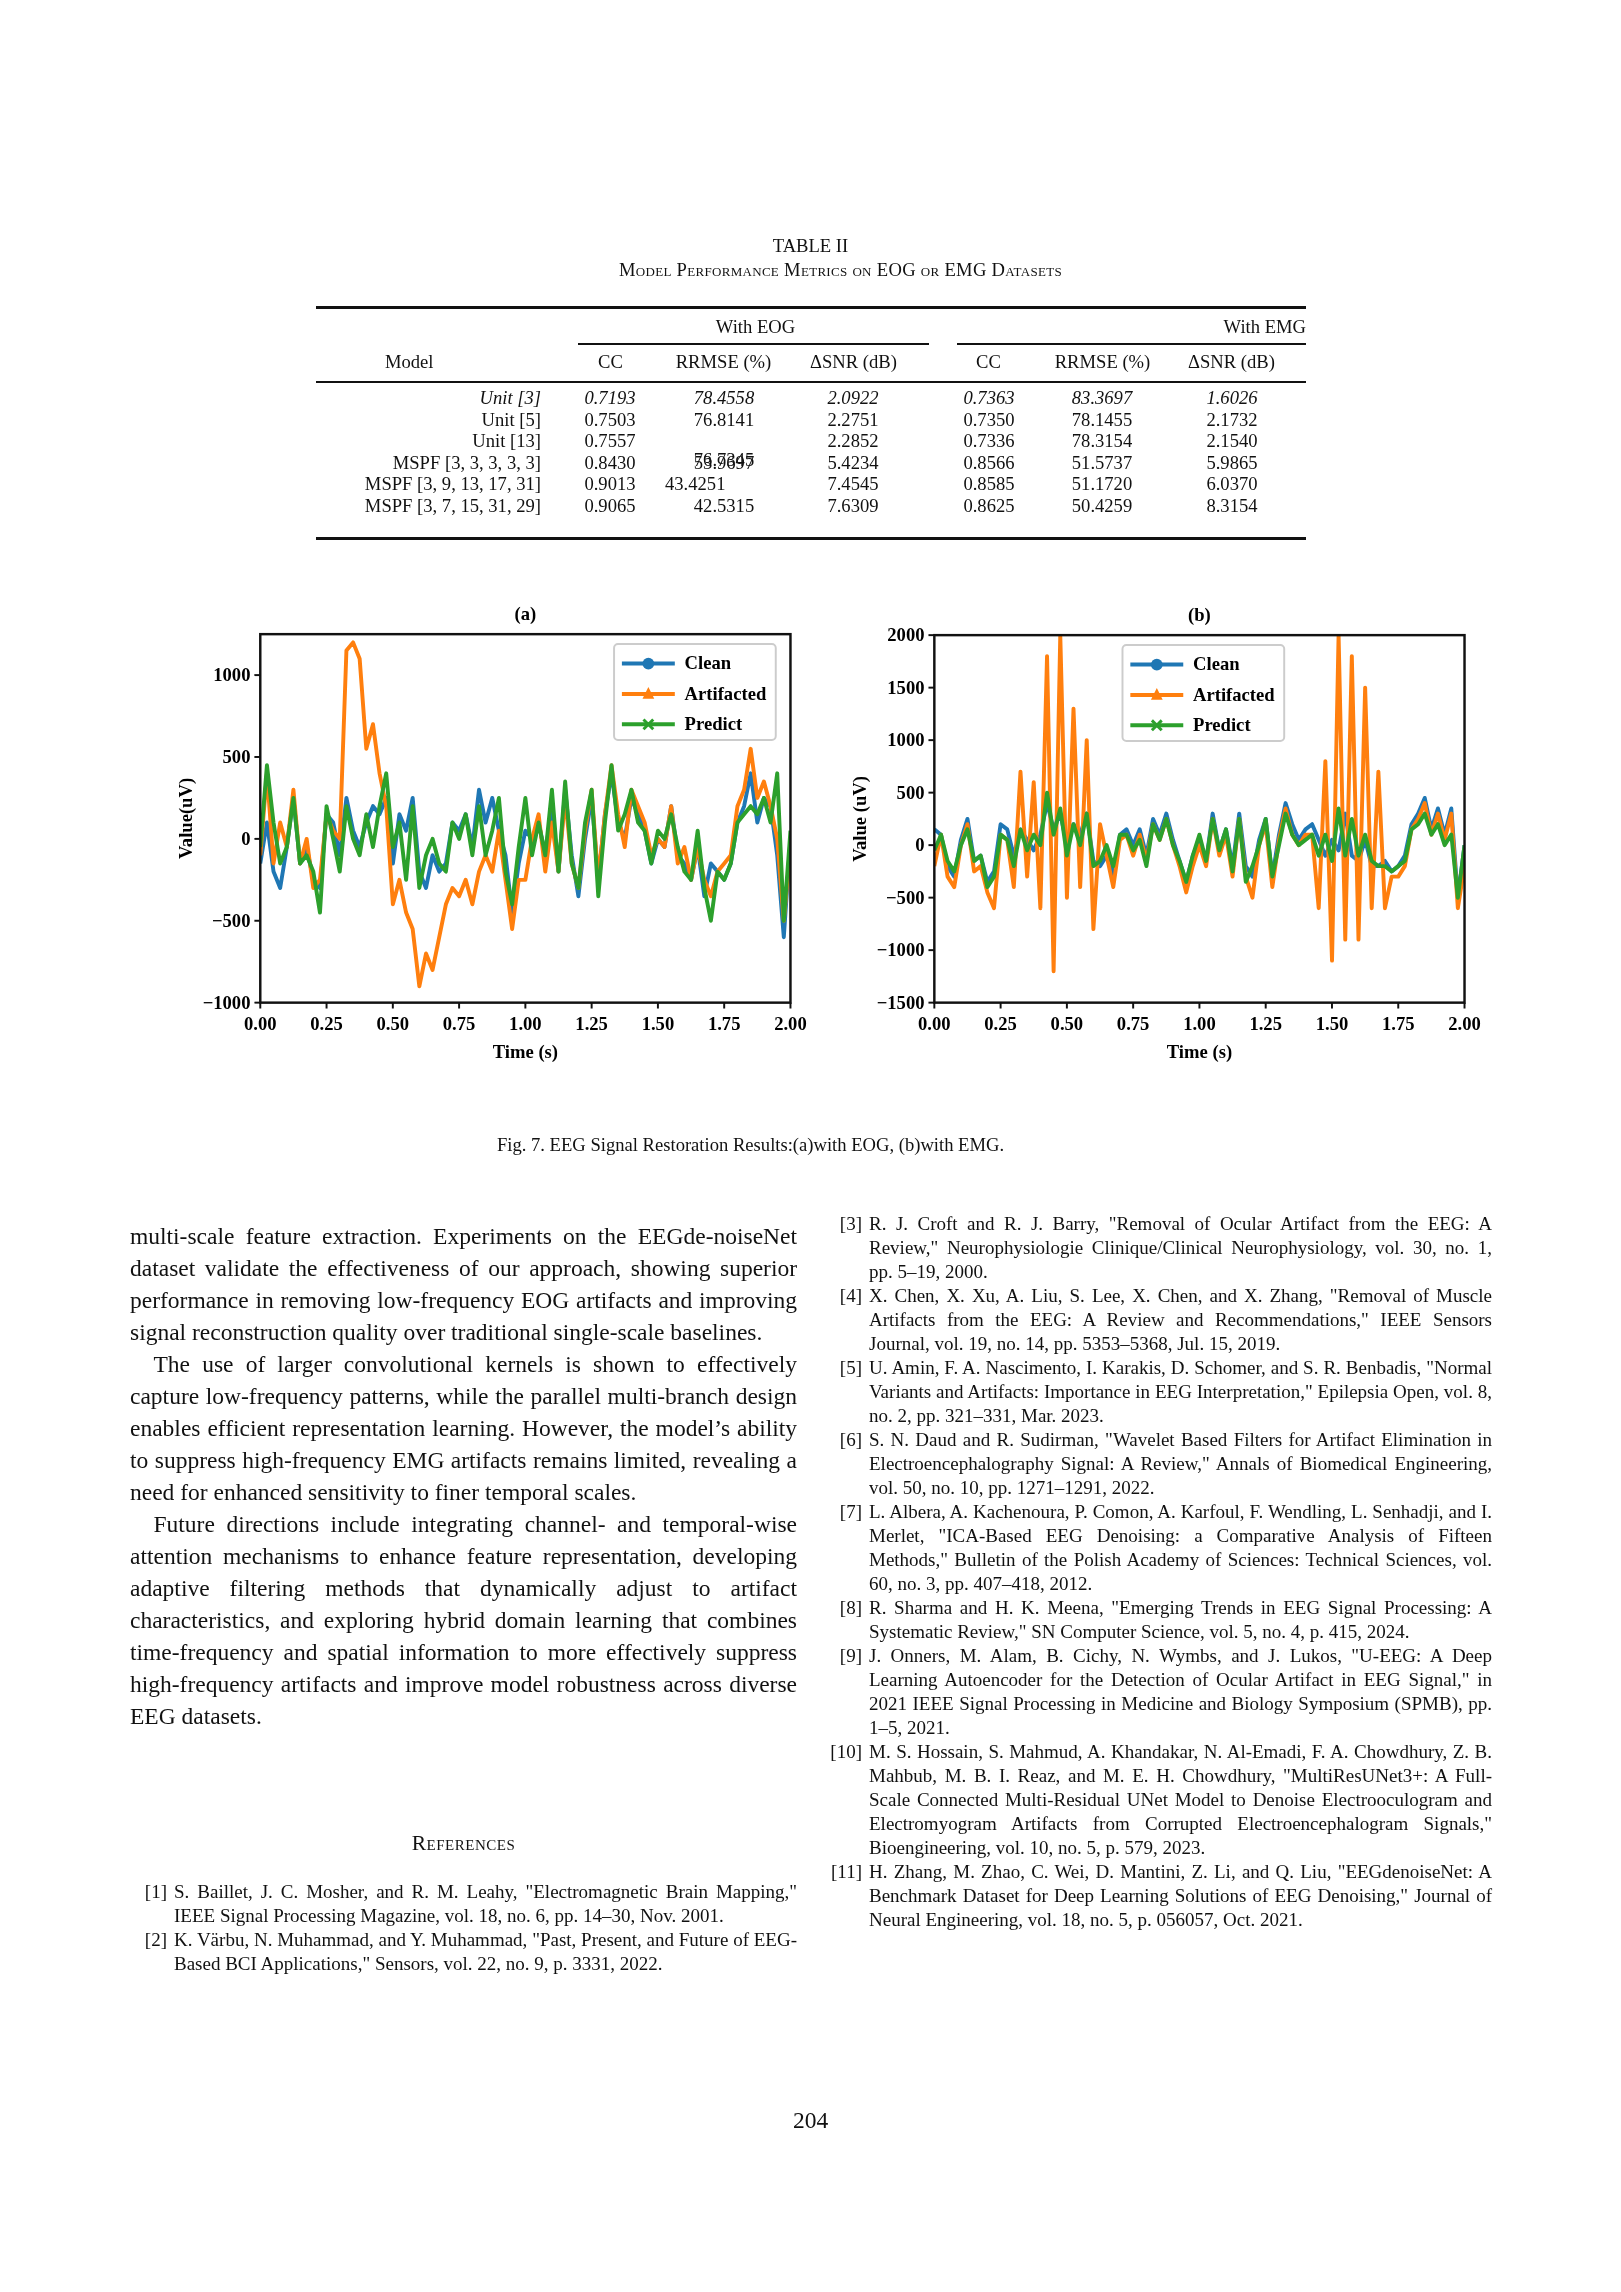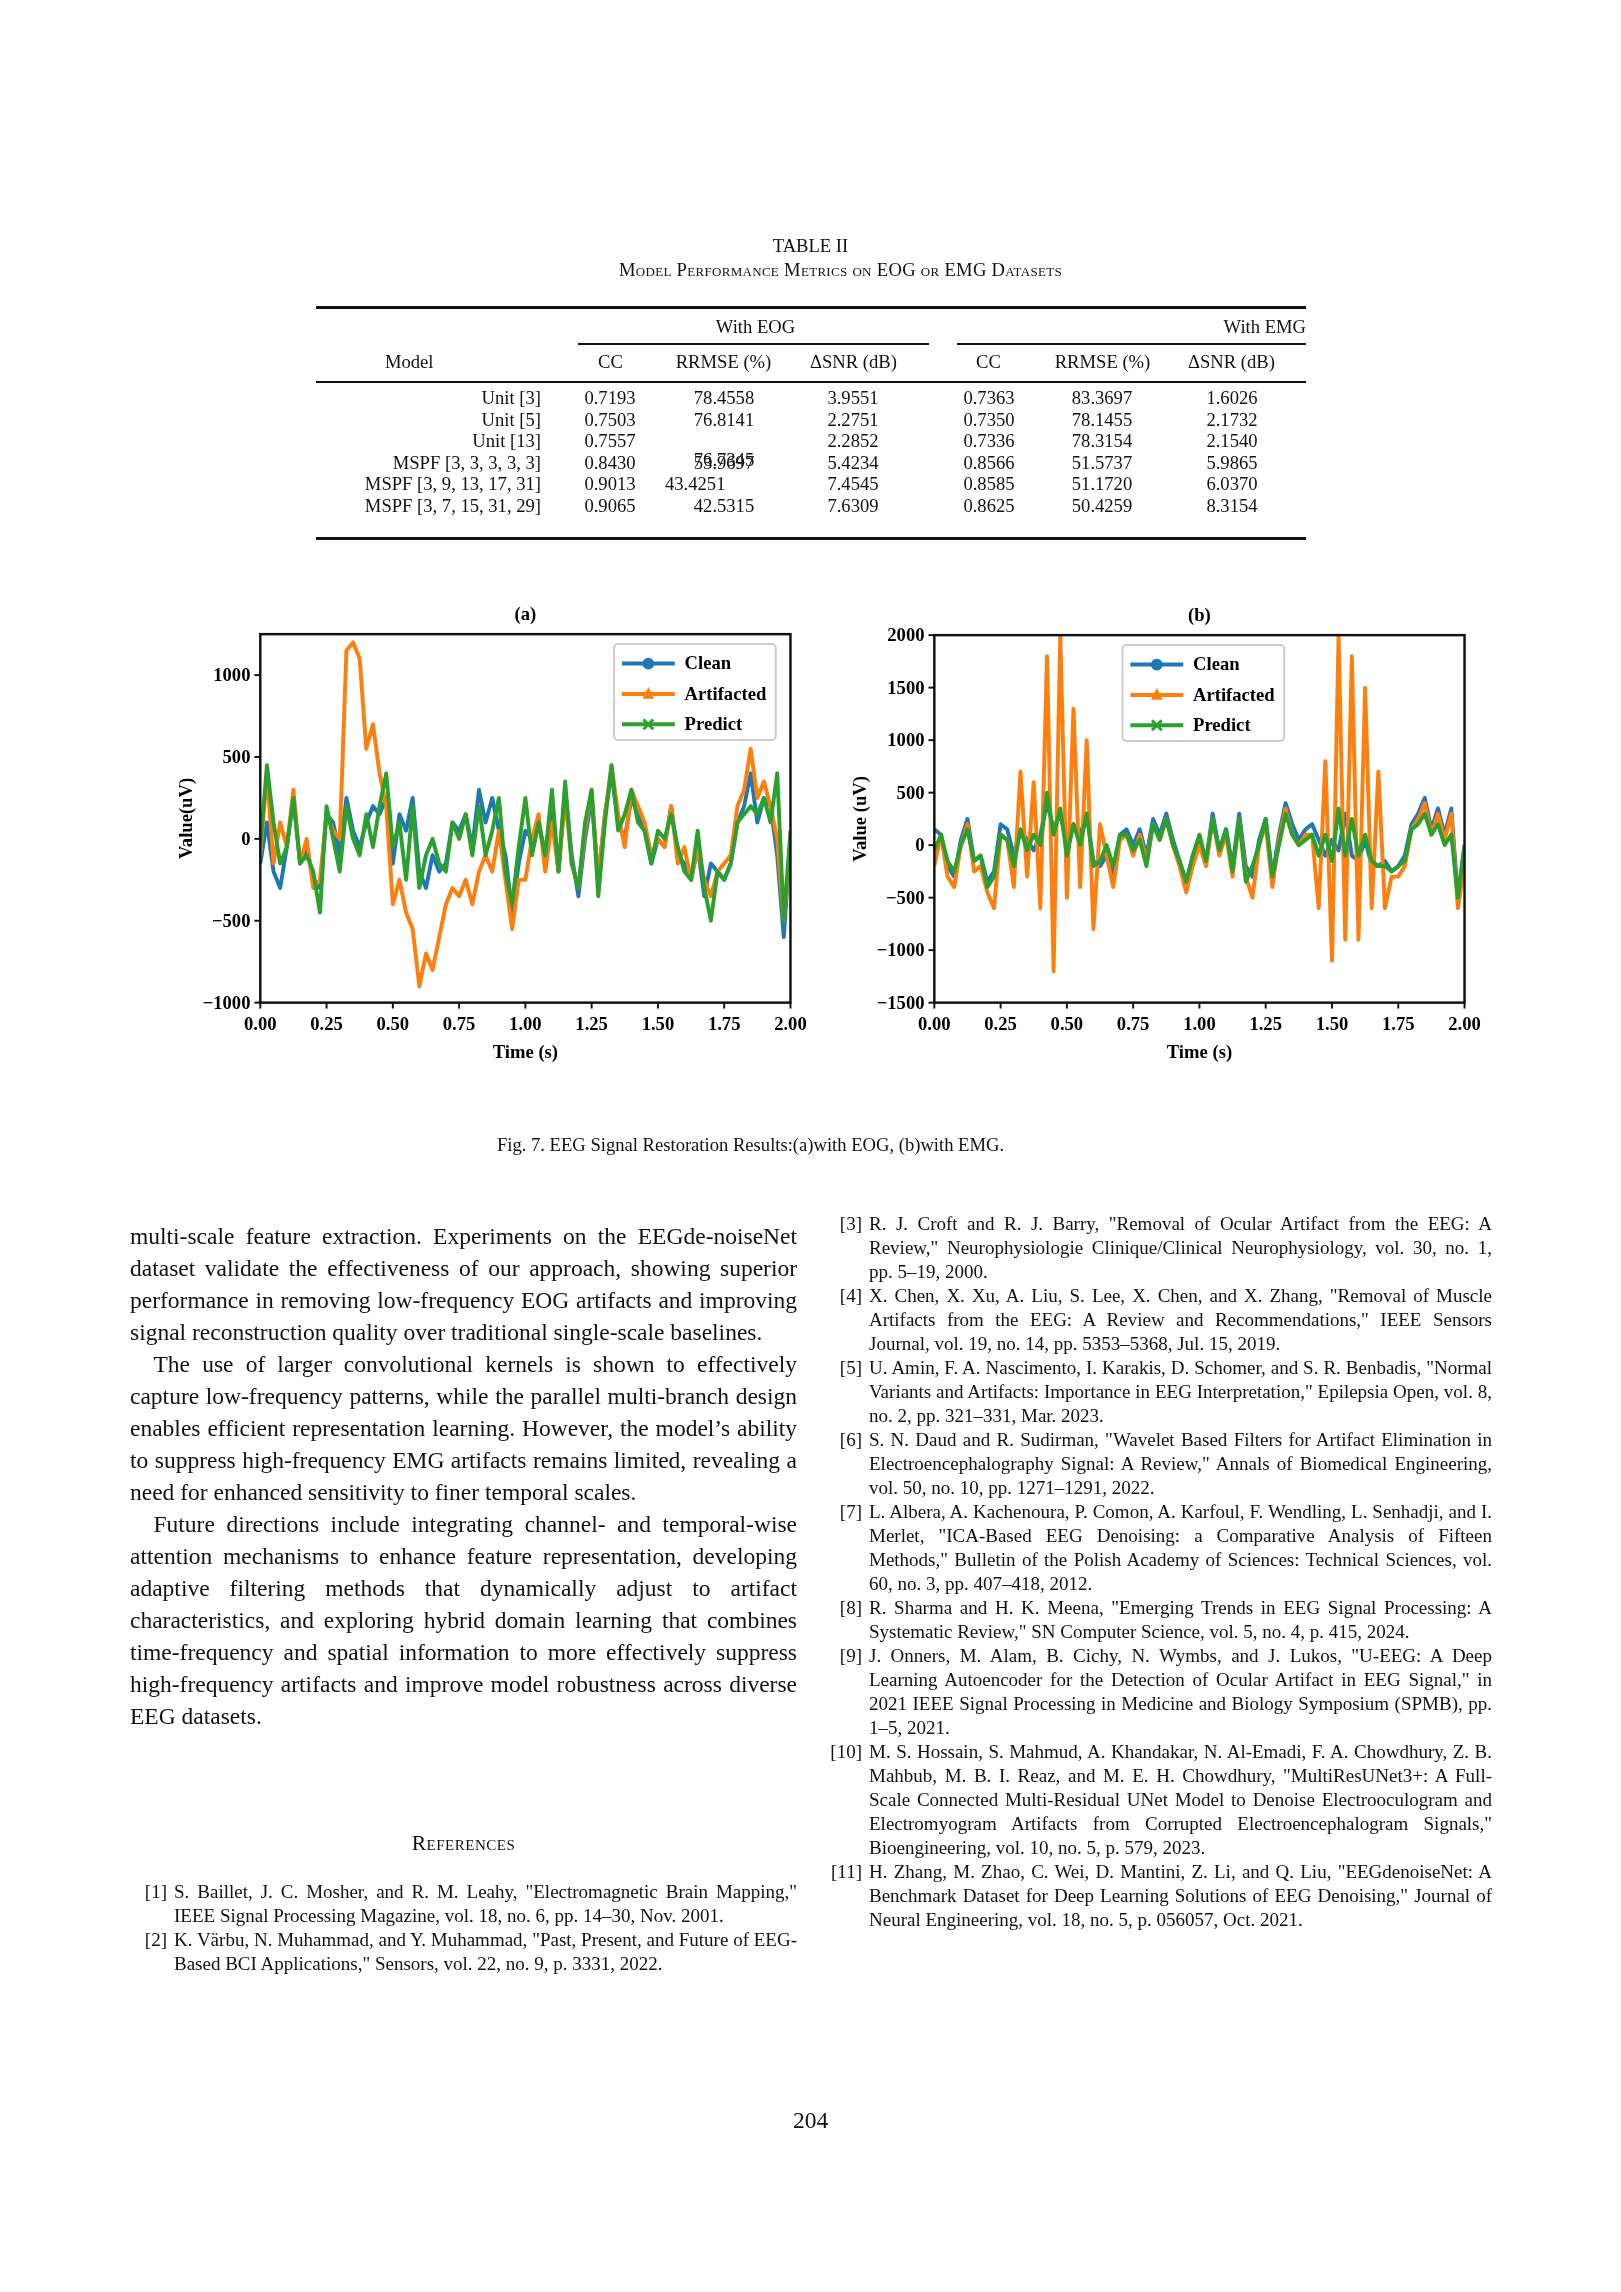--- a/index.html
+++ b/index.html
@@ -37,25 +37,25 @@
     <span class="abs" style="left: 14.7px; width: 157px; text-align: center;">Model</span>
     <span class="abs" style="left: 216px; width: 157px; text-align: center;">CC</span>
     <span class="abs" style="left: 329px; width: 157px; text-align: center;">RRMSE (%)</span>
     <span class="abs" style="left: 459px; width: 157px; text-align: center;">ΔSNR (dB)</span>
     <span class="abs" style="left: 594px; width: 157px; text-align: center;">CC</span>
     <span class="abs" style="left: 708px; width: 157px; text-align: center;">RRMSE (%)</span>
     <span class="abs" style="left: 837px; width: 157px; text-align: center;">ΔSNR (dB)</span>
   </div>
 <div class="rule-thin" style="left:316px; top:381px; width:990px;"></div>
 <div class="abs" id="tbl-body" style="left:316px; top:387px; width:990px; font-size:18.6px;">
-    <div class="abs" style="top: 0px; left: 0px; width: 990px; height: 21.6px;">
+    <div class="abs" style="top: 0px; left: 0px; width: 990px; height: 21.6px; font-style: italic;">
       <span class="abs" style="left: 0px; width: 225px; text-align: right;">Unit [3]</span>
       <span class="abs" style="left: 235px; width: 118px; text-align: center;">0.7193</span>
       <span class="abs" style="left: 349px; width: 118px; text-align: center;">78.4558</span>
-      <span class="abs" style="left: 478px; width: 118px; text-align: center;">3.9551</span>
+      <span class="abs" style="left: 478px; width: 118px; text-align: center;">2.0922</span>
       <span class="abs" style="left: 614px; width: 118px; text-align: center;">0.7363</span>
       <span class="abs" style="left: 727px; width: 118px; text-align: center;">83.3697</span>
       <span class="abs" style="left: 857px; width: 118px; text-align: center;">1.6026</span>
     </div>
     <div class="abs" style="top: 21.6px; left: 0px; width: 990px; height: 21.6px;">
       <span class="abs" style="left: 0px; width: 225px; text-align: right;">Unit [5]</span>
       <span class="abs" style="left: 235px; width: 118px; text-align: center;">0.7503</span>
       <span class="abs" style="left: 349px; width: 118px; text-align: center;">76.8141</span>
       <span class="abs" style="left: 478px; width: 118px; text-align: center;">2.2751</span>
       <span class="abs" style="left: 614px; width: 118px; text-align: center;">0.7350</span>

